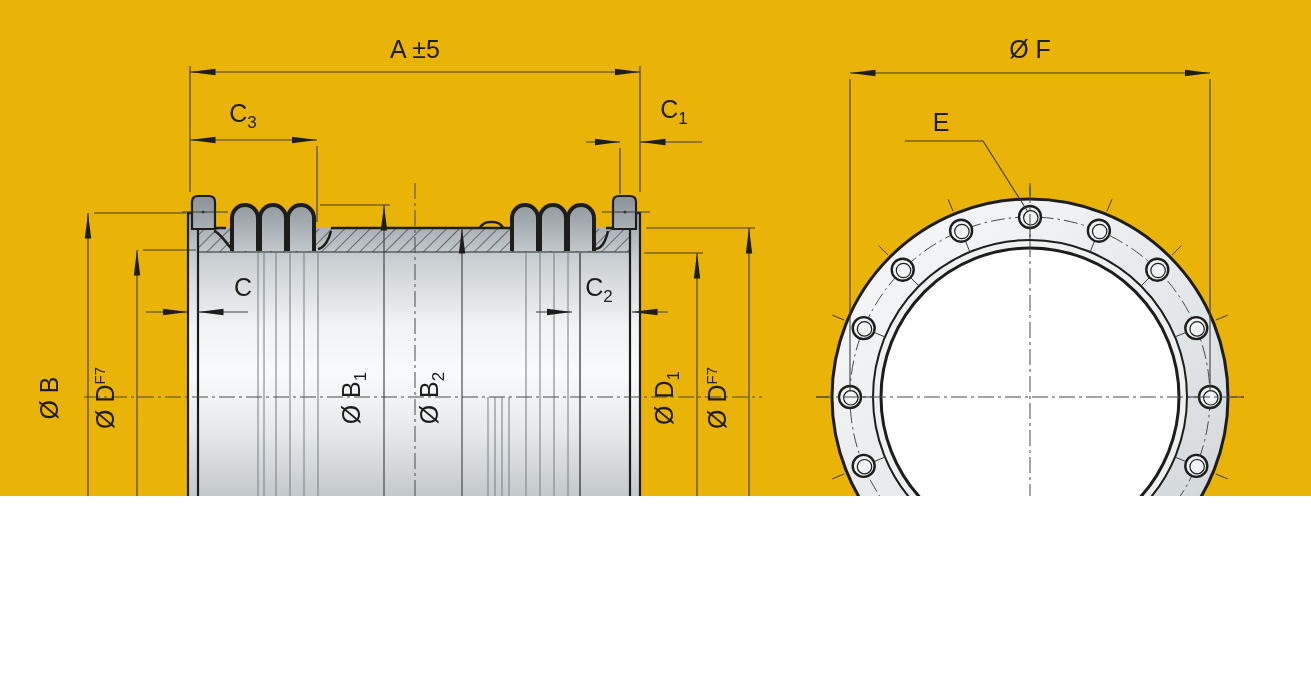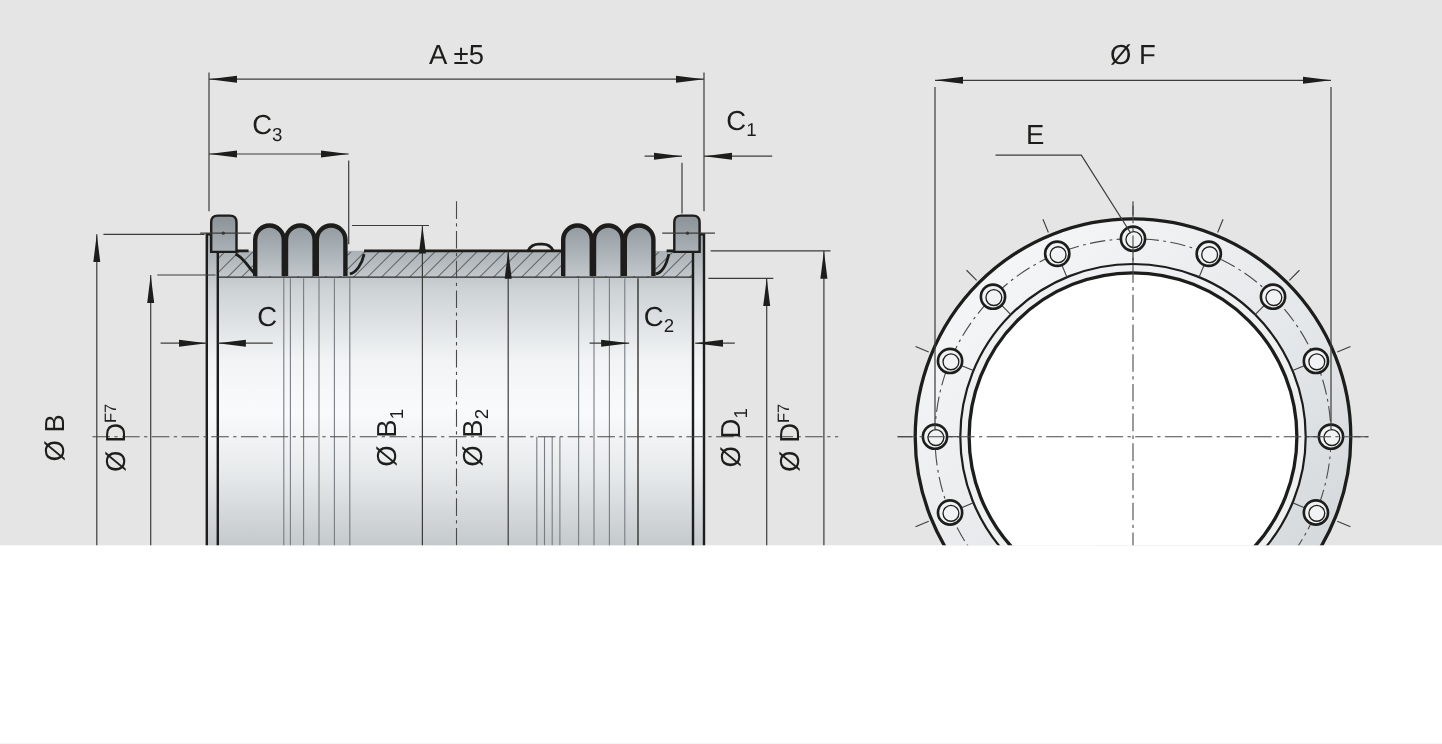--- a/index.html
+++ b/index.html
@@ -1,16 +1,16 @@
 <!DOCTYPE html>
 <html><head>
 <meta charset="utf-8">
 <style>
   html,body{margin:0;padding:0;background:#ffffff;}
-  .stage{position:relative;width:1311px;height:496px;background:#e5e5e5;overflow:hidden;}
+  .stage{position:relative;width:1311px;height:496px;background:#eab308;overflow:hidden;}
   svg{display:block;}
   text{font-family:"Liberation Sans","DejaVu Sans",sans-serif;fill:#1d1d1b;}
   .lbl{font-size:25px;}
   .sub{font-size:17px;}
   .sup{font-size:15px;}
   .part{fill:url(#gBody);stroke:#1d1d1b;stroke-width:2.2;}
   .bodyfill{fill:url(#gBody);stroke:none;}
   .edge2{stroke:#1d1d1b;stroke-width:2.5;fill:none;}
   .thin{stroke:#2a2a28;stroke-width:1.2;fill:none;}
   .vline{stroke:#767d82;stroke-width:1;fill:none;}

